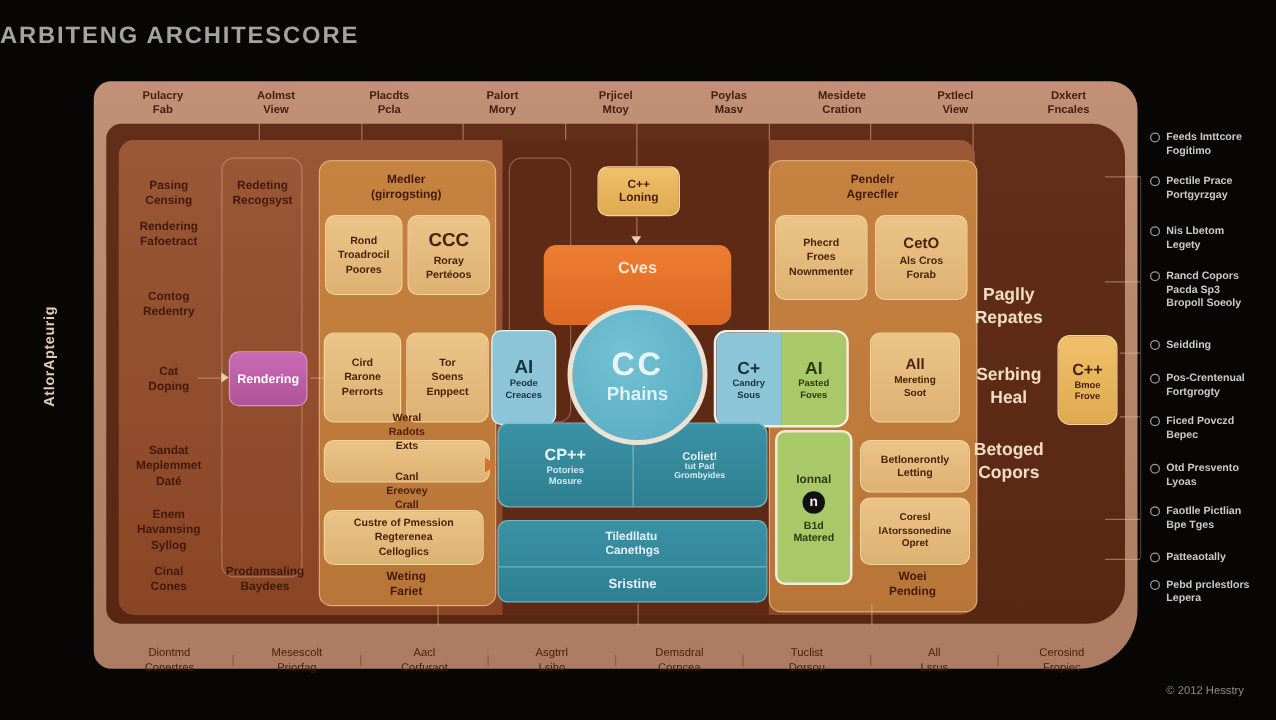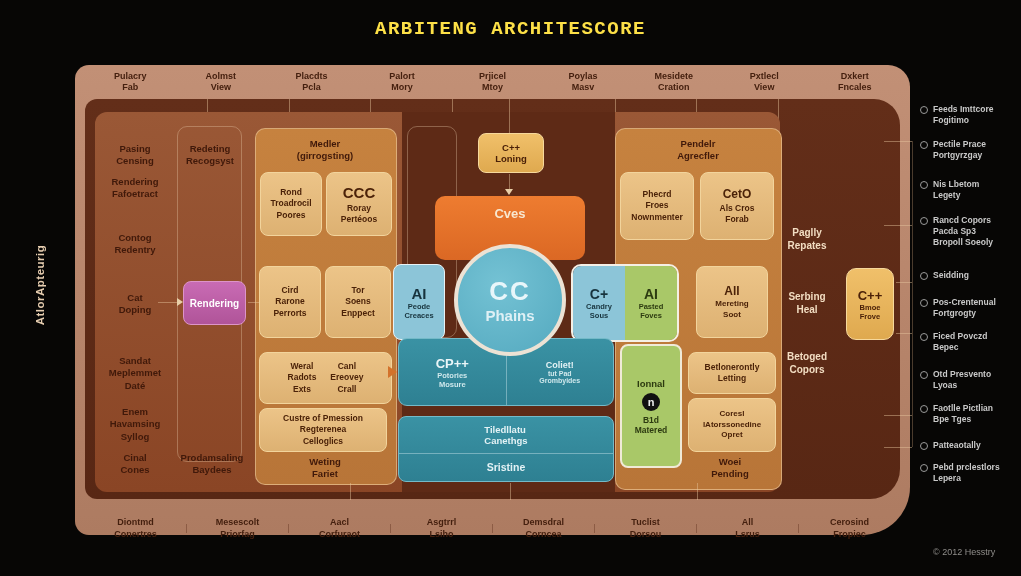--- a/index.html
+++ b/index.html
@@ -1,42 +1,42 @@
 <!DOCTYPE html>
 <html><head>
 <meta charset="utf-8">
 <style>
   html,body{margin:0;padding:0;background:#070605;}
   #stage{position:relative;width:1021px;height:576px;background:#070605;overflow:hidden;
          font-family:"Liberation Sans",sans-serif;}
   .abs{position:absolute;}
   .ml{white-space:pre-line;}
-  .title{left:0;top:18px;width:1021px;text-align:center;color:#fde047;font-size:19px;
-         font-weight:bold;letter-spacing:1.5px;font-family:Liberation Mono, monospace;}
+  .title{left:0;top:18px;width:1021px;text-align:left;color:#a3a3a3;font-size:19px;
+         font-weight:bold;letter-spacing:1.5px;}
   .vert{left:-18px;top:277px;width:116px;height:16px;line-height:16px;text-align:center;
         transform:rotate(-90deg);color:#e6cdb0;font-size:11.5px;font-weight:bold;letter-spacing:.5px;}
   #frame{left:75px;top:65px;width:835px;height:470px;background:linear-gradient(180deg,#c29076,#ad7b61);
          border-radius:14px 22px 48px 14px;}
   #inner{left:85px;top:99px;width:815px;height:400px;background:linear-gradient(180deg,#632e19,#582714);
          border-radius:12px 26px 30px 12px;}
   .toprow{left:85px;top:66px;width:815px;height:32px;display:flex;}
   .tcell{flex:1;display:flex;align-items:center;justify-content:center;text-align:center;
          color:#45200f;font-size:9px;font-weight:bold;line-height:1.25;}
   .bottomrow{left:85px;top:501px;width:815px;height:32px;display:flex;}
   .bcell{flex:1;display:flex;align-items:center;justify-content:center;text-align:center;
-         color:#45200f;font-size:9px;font-weight:bold;line-height:1.25;margin-top:23px;}
+         color:#45200f;font-size:9px;font-weight:normal;line-height:1.25;margin-top:23px;}
   .bcell + .bcell{border-left:1px solid rgba(90,45,25,.4);}
   .panel-mid{left:95px;top:112px;width:685px;height:380px;border-radius:12px;
              background:linear-gradient(180deg,#9a5836,#8a4525);}
   .panel-darkstrip{left:402px;top:112px;width:213px;height:380px;background:#5e2a16;}
   .panel-orange{background:linear-gradient(180deg,#c6823f,#b87538);border:1px solid rgba(240,210,170,.55);
                 border-radius:10px;}
   .outline{border:1px solid rgba(235,205,175,.35);border-radius:10px;}
   .lbl{color:#40190a;font-weight:bold;font-size:9.5px;text-align:center;line-height:1.3;}
-  .cream{color:#f2ddc2;font-weight:bold;font-size:10px;text-align:center;line-height:1.3;}
+  .cream{color:#f2ddc2;font-weight:bold;font-size:14px;text-align:center;line-height:1.3;}
   .box{display:flex;flex-direction:column;align-items:center;justify-content:center;
        text-align:center;font-weight:bold;box-sizing:border-box;border-radius:8px;}
   .tan-box{background:linear-gradient(180deg,#ecc488,#ddb172);border:1px solid #f2d49c;
            color:#4b2208;font-size:8.5px;line-height:1.3;}
   .blue-box{background:#8cc5d8;color:#17333d;}
   .green-box{background:#a9c868;color:#2c3a10;}
   .teal-box{background:linear-gradient(180deg,#3a92a4,#2e8092);border:1px solid #74bac8;color:#e3f2f5;}
   .vline,.hline{background:rgba(232,200,160,.45);}
   .tri-r{width:0;height:0;border-top:4px solid transparent;border-bottom:4px solid transparent;
          border-left:6px solid #e8cfa8;}
@@ -148,21 +148,21 @@
 Rarone
 Perrorts</div>
   <div class="abs box tan-box ml" style="left:325px;top:266px;width:66px;height:72px">Tor
 Soens
 Enppect</div>
   <div class="abs box blue-box" style="left:393px;top:264px;width:52px;height:76px;border:1.5px solid #e8f2f5;font-size:7.5px">
     <div style="font-size:15px">AI</div>
     <div class="ml">Peode
 Creaces</div>
   </div>
-  <div class="abs box tan-box" style="left:259px;top:352px;width:133px;height:52px;flex-direction:row;gap:14px">
+  <div class="abs box tan-box" style="left:259px;top:352px;width:133px;height:34px;flex-direction:column;gap:14px">
     <span class="ml">Weral
 Radots
 Exts</span>
     <span class="ml">Canl
 Ereovey
 Crall</span>
   </div>
   <div class="abs box tan-box ml" style="left:259px;top:408px;width:128px;height:44px">Custre of Pmession
 Regterenea
 Celloglics</div>

